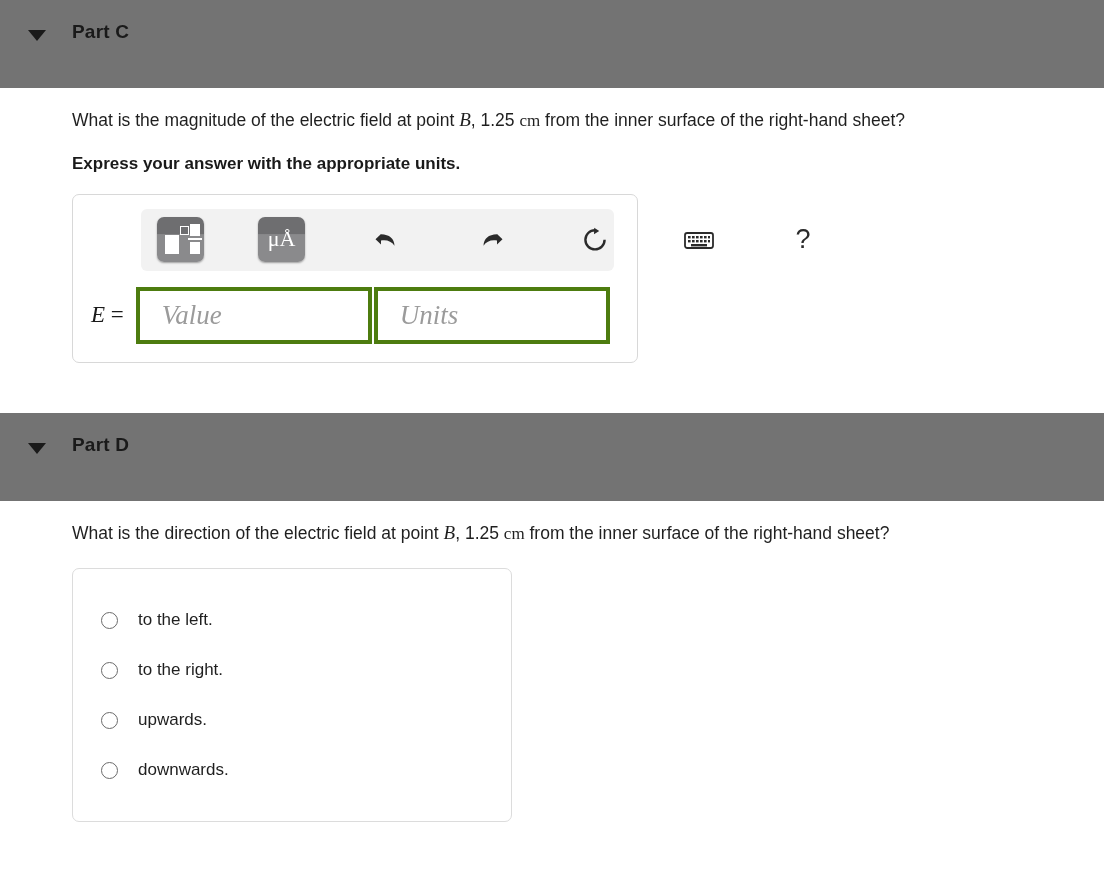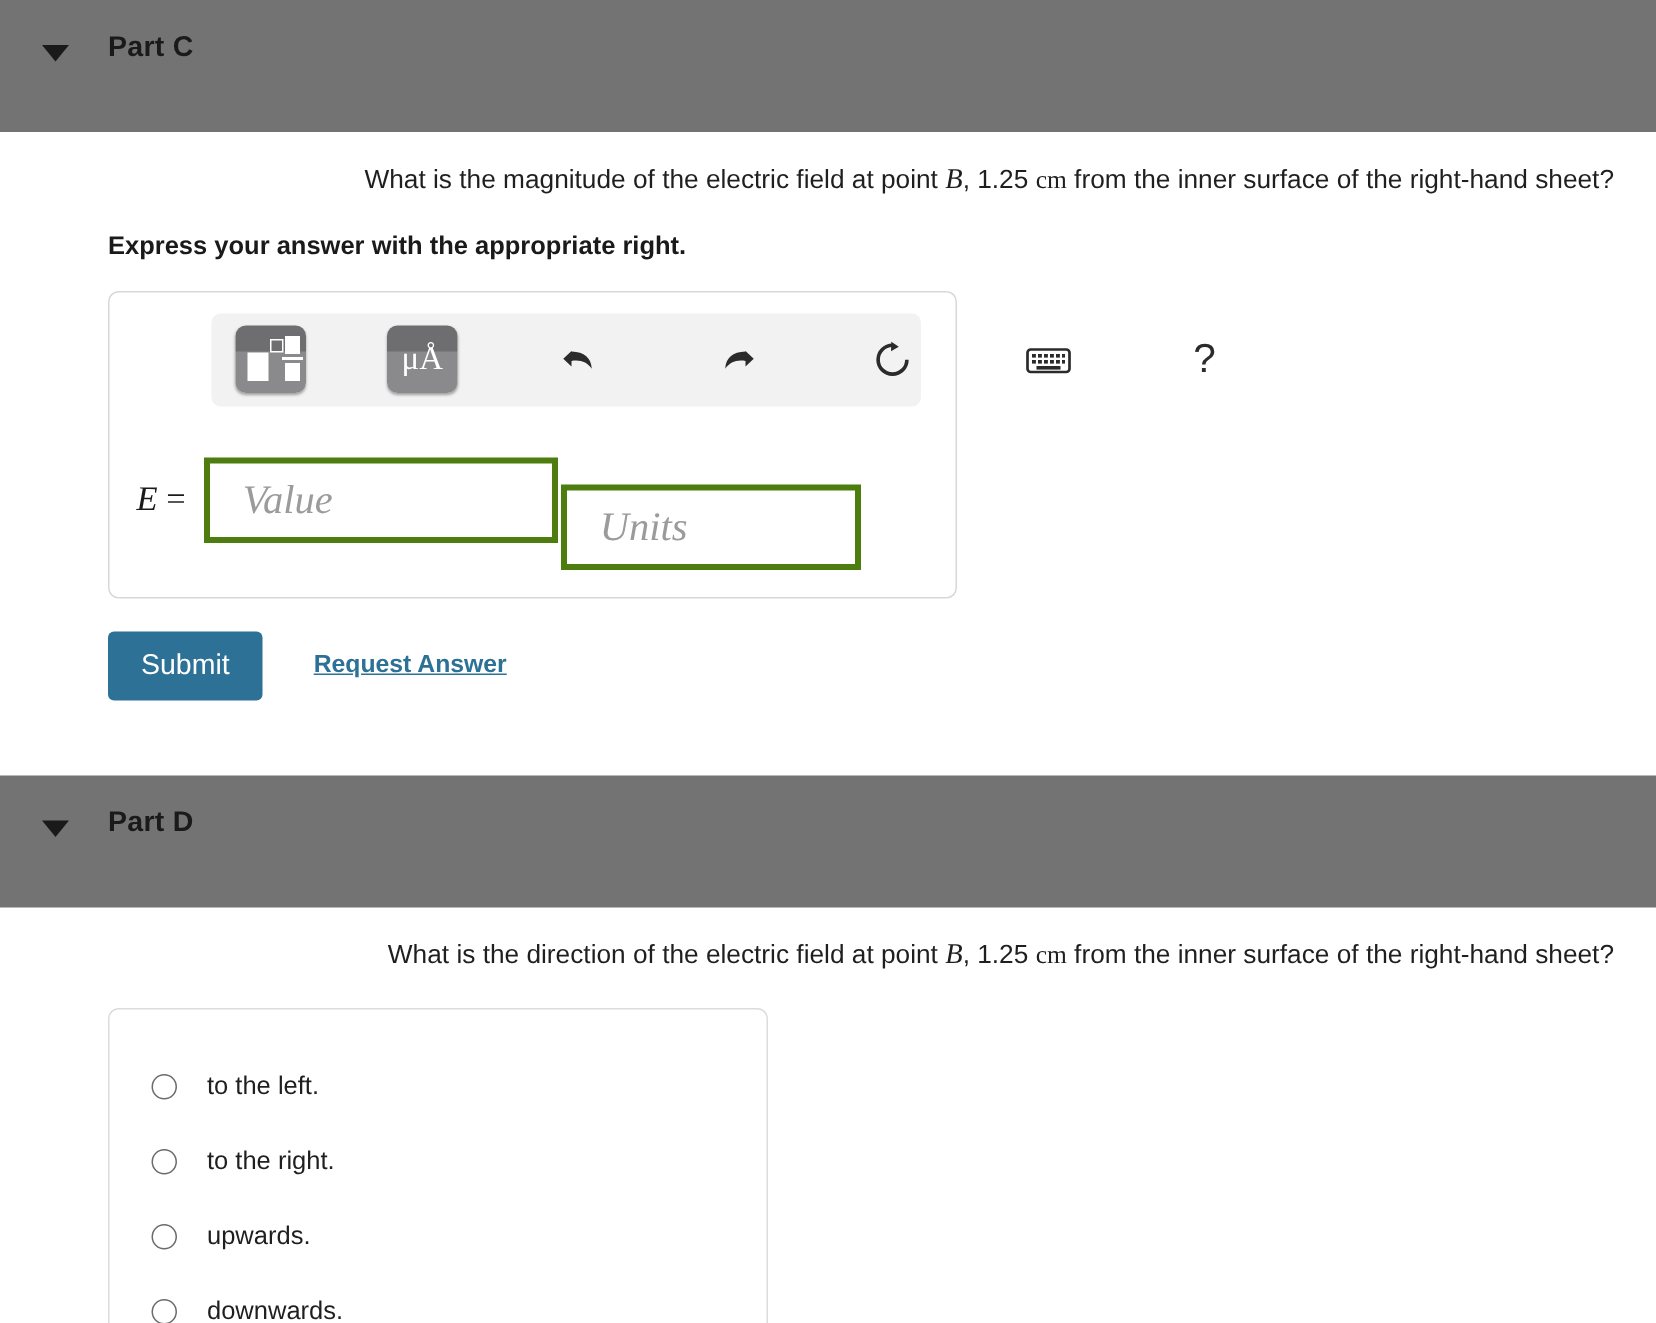--- a/index.html
+++ b/index.html
@@ -45,21 +45,20 @@
   
   .part-body {
     padding-left: 72px;
     padding-right: 28px;
   }
   .question-line {
     font-size: 17.5px;
     color: #1f1f1f;
     line-height: 1.45;
     padding-top: 18px;
-    text-align: right;
   }
   .mathvar {
     font-family: "Liberation Serif", serif;
     font-style: italic;
     font-size: 19px;
   }
   .mathunit {
     font-family: "Liberation Serif", serif;
     font-size: 17px;
     font-style: normal;
@@ -177,21 +176,21 @@
     padding-left: 22px;
     outline: none;
   }
   .field::placeholder {
     color: #9b9b9b;
     font-family: "Liberation Serif", serif;
     font-style: italic;
     opacity: 1;
   }
   .field-value { width: 236px; }
-  .field-units { width: 200px; margin-left: 2px; margin-top: 36px; }
+  .field-units { width: 236px; margin-left: 2px; }
 
   
   .actions {
     display: flex;
     align-items: center;
     margin-top: 22px;
   }
   .submit-btn {
     background: #2d7196;
     color: #ffffff;
@@ -253,21 +252,21 @@
   <div class="disclosure-triangle"></div>
   <div class="part-title">Part C</div>
 </div>
 
 <div class="part-body">
 
   <div class="question-line">
     <span>What is the magnitude of the electric field at point </span><span class="mathvar">B</span><span>, </span><span>1.25</span>&nbsp;<span class="mathunit">cm</span><span> from the inner surface of the right-hand sheet?</span>
   </div>
 
-  <div class="instruction">Express your answer with the appropriate right.</div>
+  <div class="instruction">Express your answer with the appropriate units.</div>
 
   <div class="answer-box">
 
     <div class="mathbar">
 
       <div class="tool-btn">
         <div class="tpl-a"></div>
         <div class="tpl-b"></div>
         <div class="tpl-c"></div>
         <div class="tpl-bar"></div>
@@ -325,24 +324,20 @@
     </div>
 
     <div class="input-row">
       <span class="eq-label"><span>E</span> <span class="eqsign">=</span></span>
       <input class="field field-value" type="text" placeholder="Value" style="">
       <input class="field field-units" type="text" placeholder="Units" style="">
     </div>
 
   </div>
 
-  <div class="actions">
-    <button class="submit-btn">Submit</button>
-    <a class="request-link">Request Answer</a>
-  </div>
 
   <div class="spacer-c"></div>
 </div>
 
 <div class="part-header">
   <div class="disclosure-triangle"></div>
   <div class="part-title">Part D</div>
 </div>
 
 <div class="part-body">

